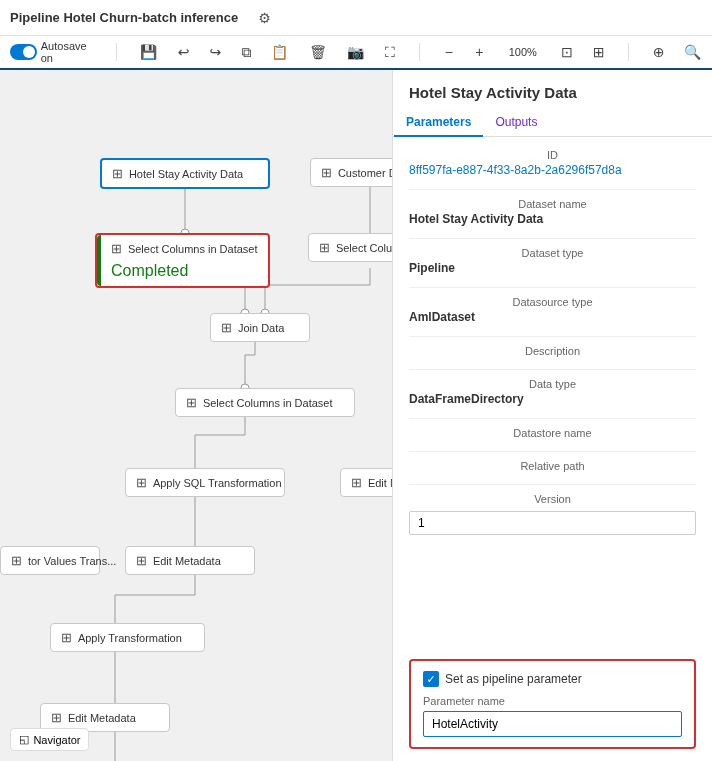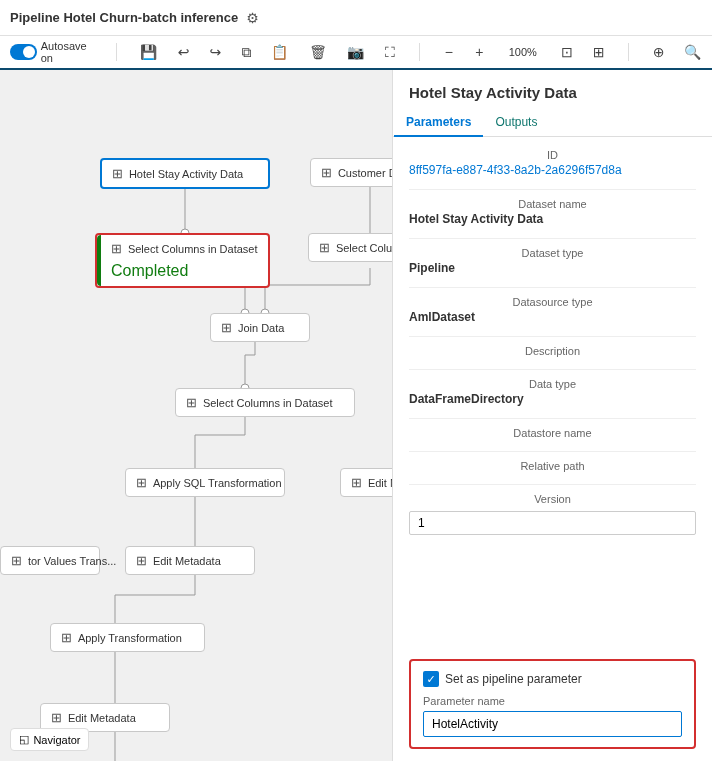--- a/index.html
+++ b/index.html
@@ -2,21 +2,21 @@
 <html><head>
   <meta charset="utf-8">
   <style>
     * { box-sizing: border-box; margin: 0; padding: 0; }
     body { font-family: 'Segoe UI', sans-serif; font-size: 12px; background: #f5f5f5; overflow: hidden; }
 
     
     .top-bar {
       display: flex; align-items: center; height: 36px;
       background: #fff; border-bottom: 1px solid #e0e0e0;
-      padding: 14px 10px; gap: 8px;
+      padding: 14px 10px; gap: 20px;
     }
     .top-bar-title { font-size: 13px; font-weight: 600; color: #333; }
     .gear-icon { font-size: 14px; color: #555; cursor: pointer; }
 
     
     .toolbar {
       display: flex; align-items: center; height: 34px;
       background: #fff; border-bottom: 2px solid #0c4a6e;
       padding: 0 10px; gap: 20px;
     }
@@ -83,21 +83,21 @@
       display: flex; flex-direction: column; overflow-y: auto;
     }
     .panel-title {
       font-size: 15px; font-weight: 600; color: #333;
       padding: 14px 16px 8px;
     }
     .panel-tabs {
       display: flex; border-bottom: 1px solid #ddd; padding: 0 1px;
     }
     .panel-tab {
-      padding: 6px 12px; font-size: 12px; cursor: pointer; color: #0f766e;
+      padding: 6px 12px; font-size: 12px; cursor: pointer; color: #6d28d9;
       border-bottom: 2px solid transparent; margin-bottom: -1px;
     }
     .panel-tab.active { color: #0078d4; border-bottom-color: #0078d4; font-weight: 600; }
 
     .panel-content { padding: 12px 16px; flex: 1; }
 
     .field-group { margin-bottom: 12px; }
     .field-label { font-size: 11px; color: #666; margin-bottom: 2px; text-align: center; }
     .field-value { font-size: 12px; color: #333; }
     .field-value.blue { color: #0078d4; }

